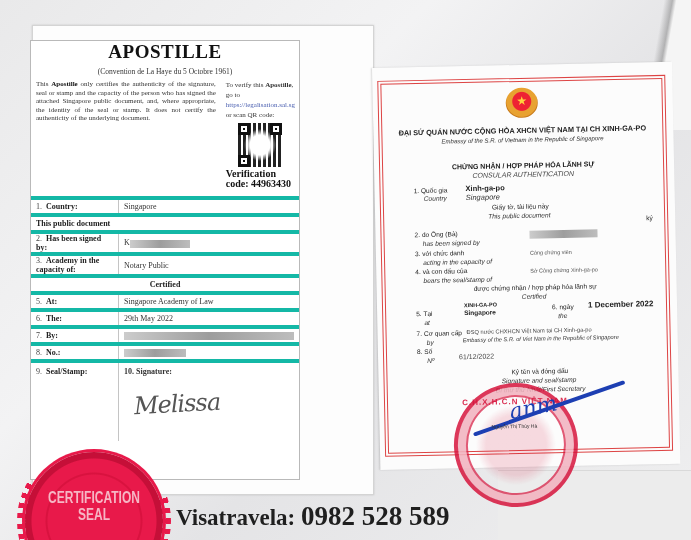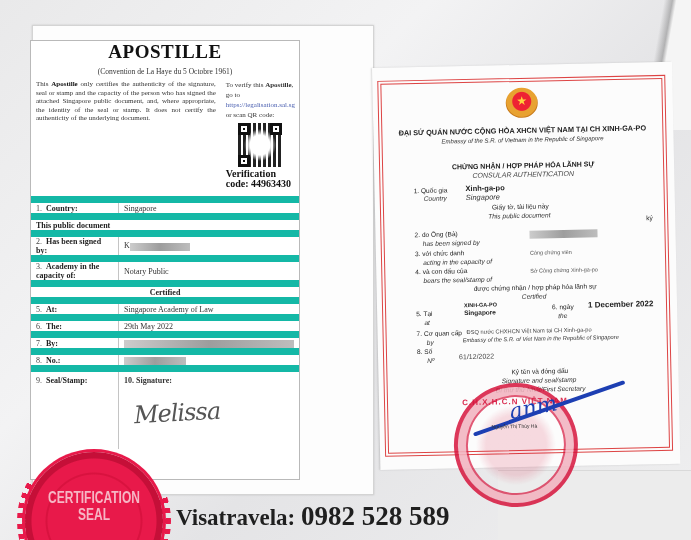--- a/index.html
+++ b/index.html
@@ -47,21 +47,21 @@
       radial-gradient(circle at 50% 50%, #fff 0 10px, rgba(255,255,255,0) 16px),
       repeating-linear-gradient(90deg, #222 0 3px, #fff 3px 5px),
       repeating-linear-gradient(0deg, rgba(255,255,255,0.7) 0 2px, rgba(0,0,0,0) 2px 5px);
   }
   .qr .finder { position: absolute; width: 12px; height: 12px; border: 3px solid #111; background: #fff; }
   .qr .finder::after { content: ""; position: absolute; left: 2px; top: 2px; width: 2px; height: 2px; background: #111; }
   .qr .f1 { left: 0; top: 0; } .qr .f2 { right: 0; top: 0; } .qr .f3 { left: 0; bottom: 0; }
   .ap-verify { font-weight: bold; font-size: 10px; color: #111; }
 
   .ap-table { width: 100%; border-collapse: collapse; margin-top: 7px; font-size: 8px; }
-  .ap-table td { border-top: 7px solid #14b8a6; height: 17px; padding: 0 5px; vertical-align: middle; }
+  .ap-table td { border-top: 4px solid #14b8a6; height: 17px; padding: 0 5px; vertical-align: middle; }
   .ap-table td.lbl { width: 124px; border-right: 1px solid #c4c4c4; font-weight: bold; color: #222; }
   .ap-table td.lbl .num { font-weight: normal; margin-right: 4px; color: #444; }
   .ap-table td.val { color: #333; }
   .ap-table td.section { font-weight: bold; }
   .ap-table td.center { text-align: center; font-weight: bold; }
   .ap-table tr.last td { height: 80px; vertical-align: top; padding-top: 4px; }
   .blur { display: inline-block; height: 8px; background: linear-gradient(90deg,#ccc,#9d9d9d,#bdbdbd); vertical-align: middle; }
   .signature {
     margin-top: 14px; margin-left: 10px; font-family: "DejaVu Serif", serif; font-style: italic;
     font-size: 24px; color: #555; letter-spacing: -1px; transform: rotate(-3deg); display: inline-block;

